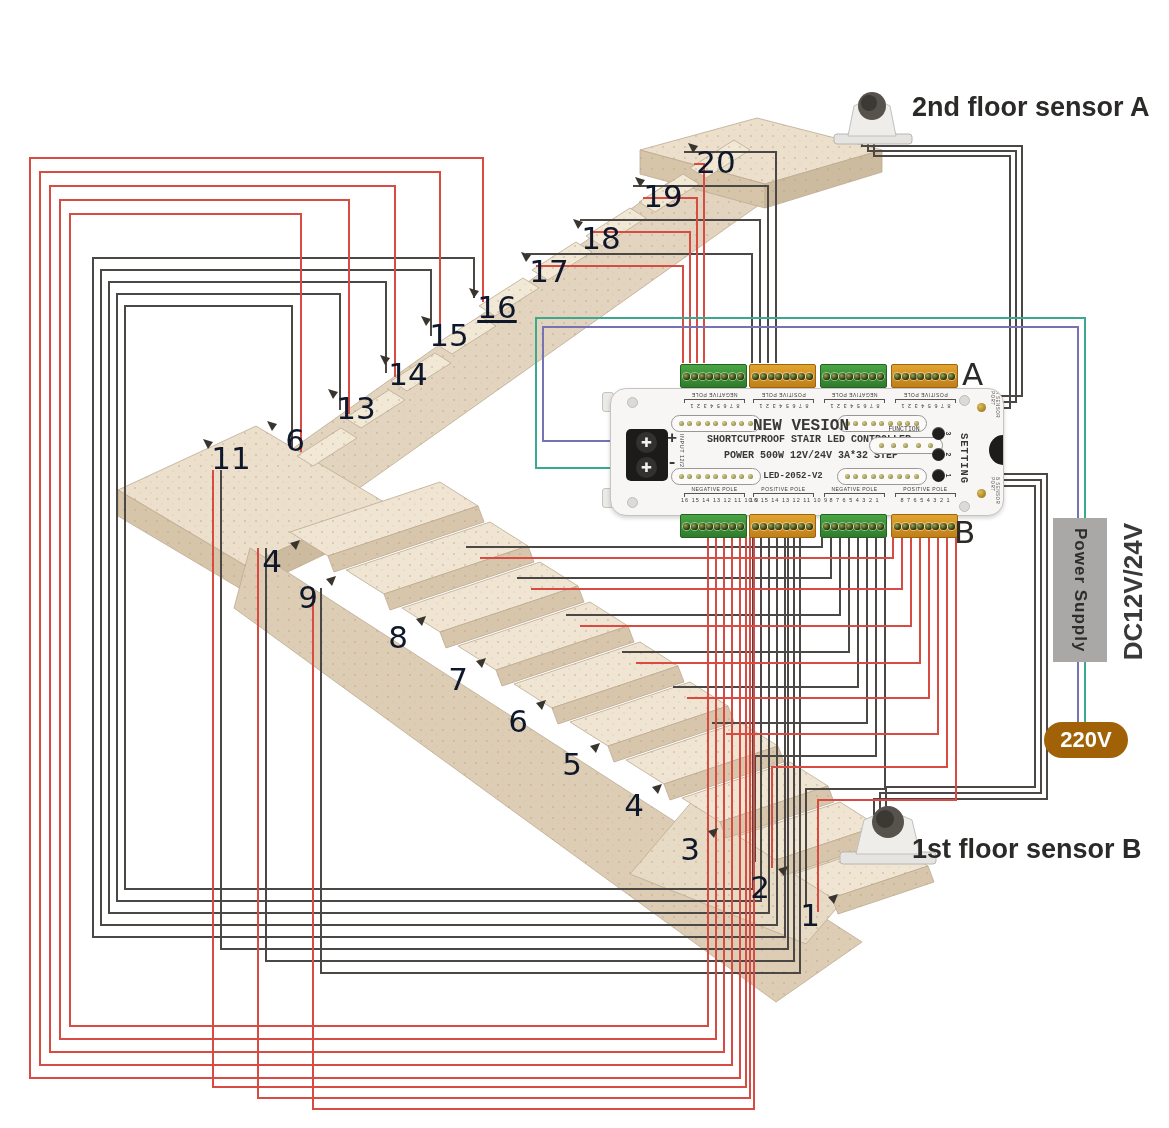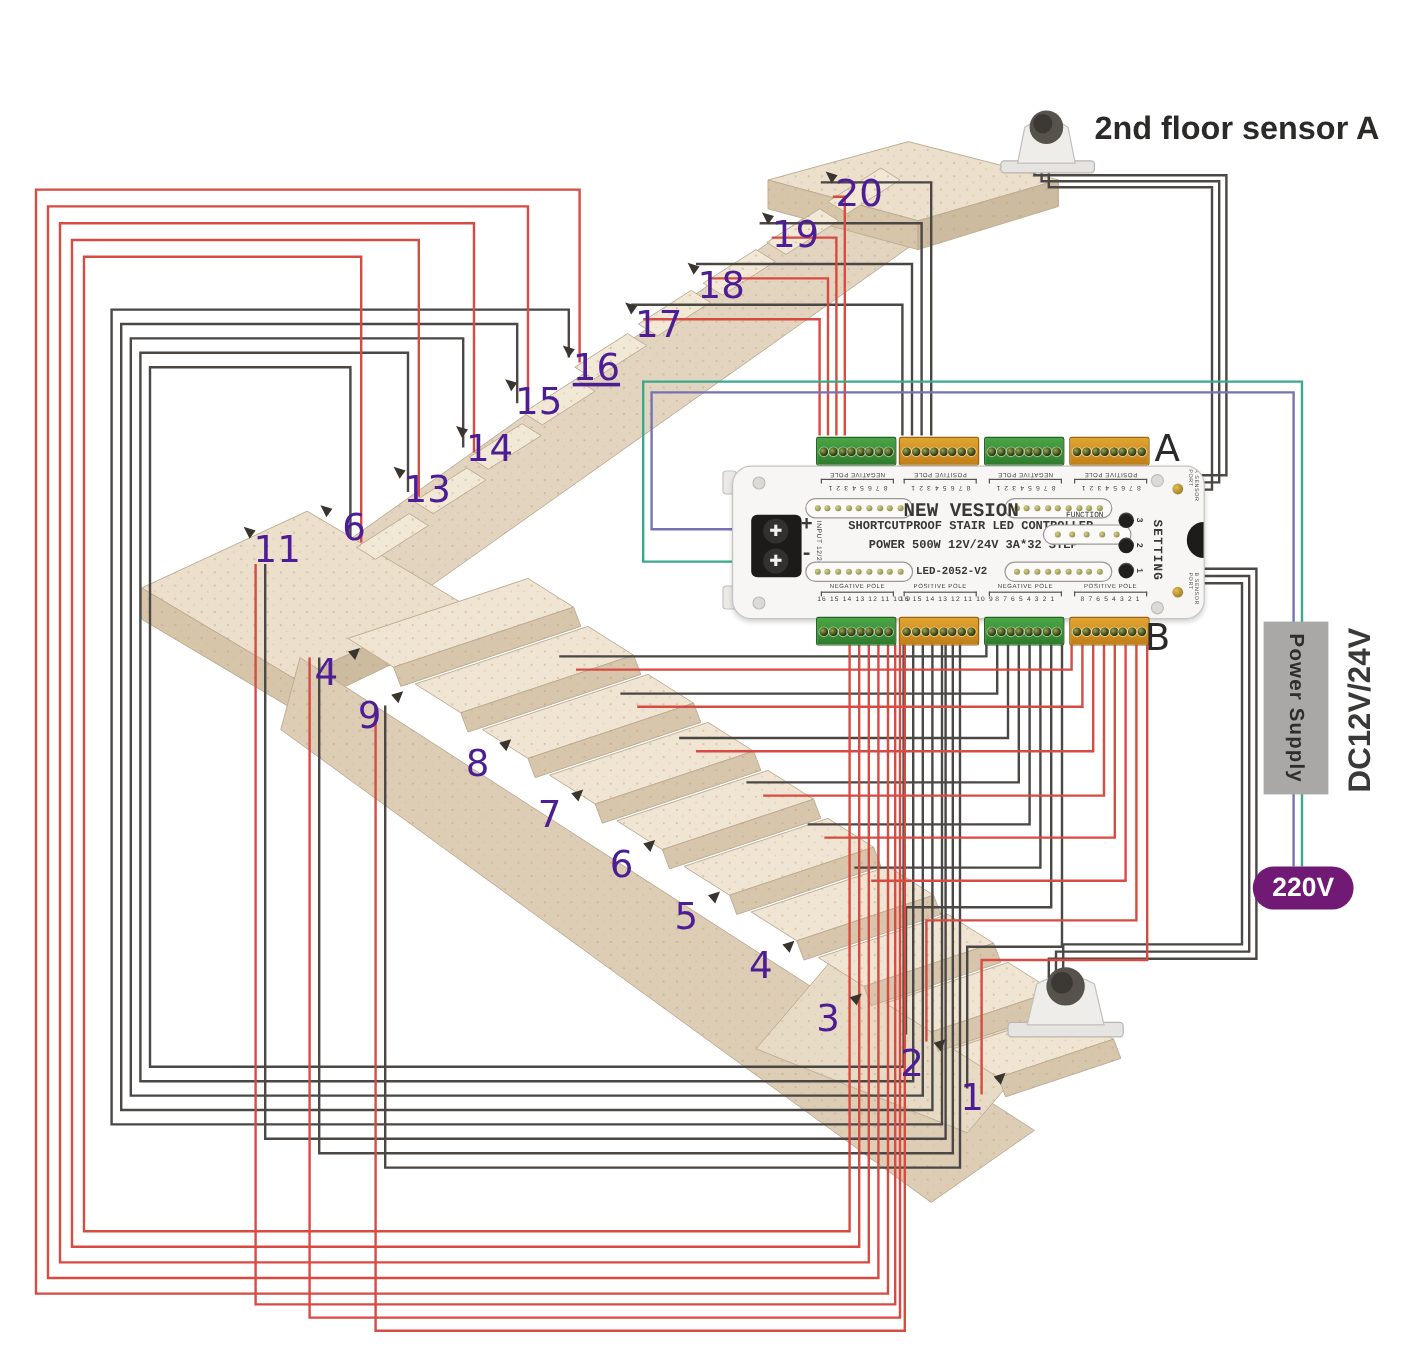--- a/index.html
+++ b/index.html
@@ -1,29 +1,29 @@
 <!DOCTYPE html>
 <html><head>
 <meta charset="utf-8">
 <style>
   html,body{margin:0;padding:0;background:#ffffff;}
   #stage{position:relative;width:1169px;height:1128px;background:#ffffff;overflow:hidden;
          font-family:"Liberation Sans","DejaVu Sans",sans-serif;}
   #diagram-svg{position:absolute;left:0;top:0;}
-  .step-num{position:absolute;width:56px;text-align:center;font-size:31px;color:#4c1d95;
+  .step-num{position:absolute;width:56px;text-align:center;font-size:31px;color:#0f172a;
             font-family:"DejaVu Sans",sans-serif;}
   .big-label{position:absolute;font-weight:bold;font-size:27px;color:#2b2a28;white-space:nowrap;}
   .ab-letter{position:absolute;font-size:31px;color:#2b2a28;font-family:"DejaVu Sans",sans-serif;}
   
   #power-supply{position:absolute;left:1053px;top:518px;width:54px;height:144px;background:#a9a8a6;
     display:flex;align-items:center;justify-content:center;}
   #power-supply span{writing-mode:vertical-rl;font-weight:bold;font-size:17px;color:#2e2d2b;letter-spacing:1px;}
   #dc-label{position:absolute;left:1118px;top:512px;height:160px;display:flex;align-items:center;}
   #dc-label span{writing-mode:vertical-rl;transform:rotate(180deg);font-weight:bold;font-size:26px;color:#3a3938;}
-  #mains-pill{position:absolute;left:1044px;top:722px;width:84px;height:36px;background:#701a75;border-radius:18px;
+  #mains-pill{position:absolute;left:1044px;top:722px;width:84px;height:36px;background:#a16207;border-radius:18px;
     display:flex;align-items:center;justify-content:center;color:#ffffff;font-weight:bold;font-size:22px;}
   
   #controller{position:absolute;left:598px;top:356px;width:414px;height:186px;}
   #ctl-body{position:absolute;left:12px;top:32px;width:392px;height:126px;background:#f7f6f4;
     border:1px solid #c6c4c0;border-radius:16px;box-shadow:0 2px 4px rgba(0,0,0,.18);overflow:hidden;}
   .ear{position:absolute;width:10px;height:18px;background:#eceae7;border:1px solid #c6c4c0;border-radius:3px;}
   .tblock{position:absolute;width:67px;height:24px;display:flex;align-items:center;justify-content:space-around;
     padding:0 2px;box-sizing:border-box;border-radius:2px;}
   .tblock.green{background:linear-gradient(#4aa545,#2f7c2c);border:1px solid #246322;}
   .tblock.orange{background:linear-gradient(#e2a430,#c07f18);border:1px solid #9a6510;}
@@ -230,20 +230,21 @@
         <polygon points="421,316 431,319 426,326" fill="#3a342e"></polygon>
         <polygon points="469,288 479,291 474,298" fill="#3a342e"></polygon>
         <polygon points="521,252 531,255 526,262" fill="#3a342e"></polygon>
         <polygon points="573,219 583,222 578,229" fill="#3a342e"></polygon>
         <polygon points="635,177 645,180 640,187" fill="#3a342e"></polygon>
         <polygon points="688,143 698,146 693,153" fill="#3a342e"></polygon>
       </g>
   </svg>
 
   <div class="big-label" style="left:912px;top:92px;text-align:center;">2nd floor sensor A</div>
+  <div class="big-label" style="left:912px;top:834px;">1st floor sensor B</div>
 
   <div id="power-supply">
     <span>Power Supply</span>
   </div>
   <div id="dc-label">
     <span>DC12V/24V</span>
   </div>
   <div id="mains-pill">
     <span>220V</span>
   </div>

